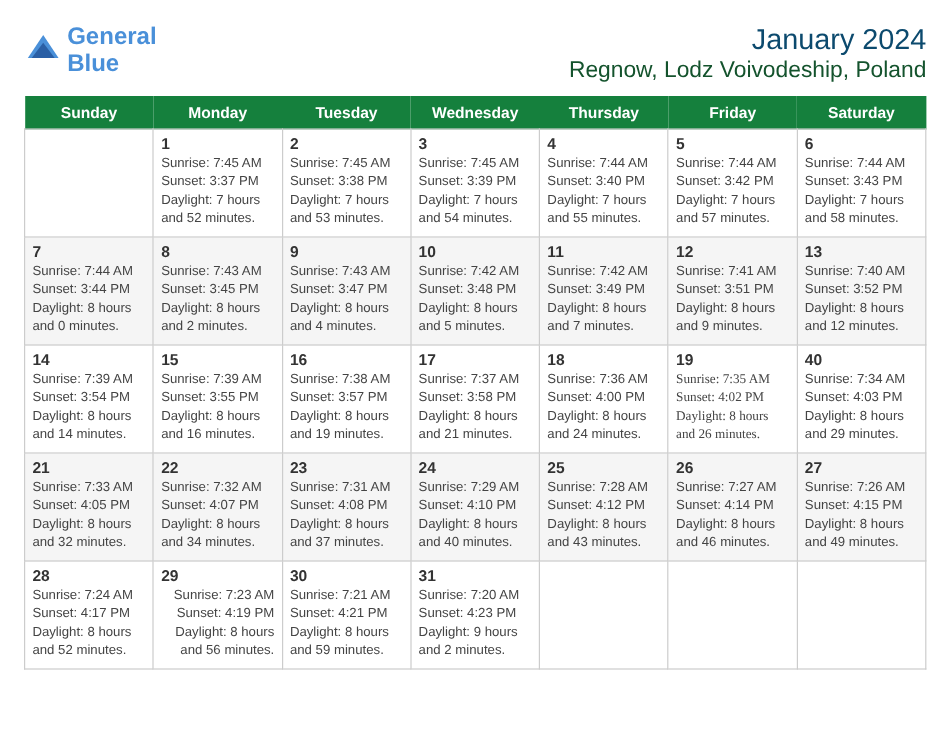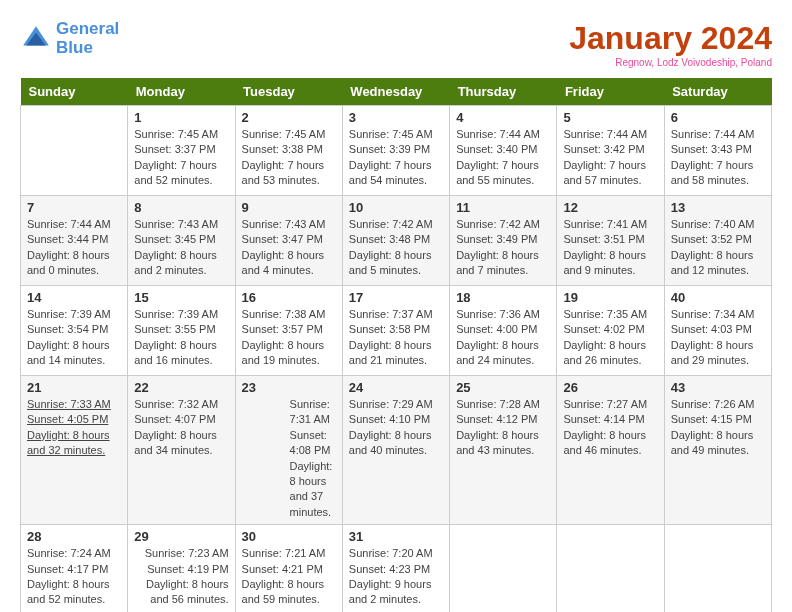--- a/index.html
+++ b/index.html
@@ -15,53 +15,53 @@
       justify-content: space-between;
       align-items: flex-start;
       margin-bottom: 10px;
     }
     .logo {
       display: flex;
       align-items: center;
       gap: 4px;
     }
     .logo-text {
-      font-size: 17px;
+      font-size: 20px;
       font-weight: bold;
       color: #333;
       line-height: 1.1;
     }
     .logo-text span {
       color: #4a90d9;
     }
     .logo-icon {
       width: 32px;
       height: 32px;
     }
     .title-section {
       text-align: right;
     }
     .month-title {
-      font-size: 32px;
-      color: #c2410c;
-      font-weight: bold;
+      font-size: 24px;
+      color: #0c4a6e;
+      font-weight: normal;
     }
     .subtitle {
-      font-size: 10px;
-      color: #ec4899;
+      font-size: 19px;
+      color: #14532d;
     }
     table {
       width: 100%;
       border-collapse: collapse;
       table-layout: fixed;
     }
     th {
-      background-color: #4d7c0f;
+      background-color: #15803d;
       color: white;
-      text-align: left;
+      text-align: center;
       padding: 6px 8px;
       font-size: 13px;
       font-weight: bold;
     }
     td {
       border: 1px solid #ccc;
       vertical-align: top;
       padding: 4px 6px;
       font-size: 11px;
       color: #333;
@@ -250,51 +250,51 @@
         </td>
         <td>
           <span class="day-number">18</span>
           <div class="day-info" style="white-space: pre-line;">Sunrise: 7:36 AM
 Sunset: 4:00 PM
 Daylight: 8 hours
 and 24 minutes.</div>
         </td>
         <td>
           <span class="day-number">19</span>
-          <div class="day-info" style="white-space: pre-line;">Sunrise: 7:35 AM
+          <div class="day-info" style="white-space: pre-line; font-family: Liberation Serif, serif;">Sunrise: 7:35 AM
 Sunset: 4:02 PM
 Daylight: 8 hours
 and 26 minutes.</div>
         </td>
         <td>
           <span class="day-number">40</span>
           <div class="day-info" style="white-space: pre-line;">Sunrise: 7:34 AM
 Sunset: 4:03 PM
 Daylight: 8 hours
 and 29 minutes.</div>
         </td>
       </tr>
       <tr>
         <td>
           <span class="day-number">21</span>
-          <div class="day-info" style="white-space: pre-line; text-decoration: underline;">Sunrise: 7:33 AM
+          <div class="day-info" style="white-space: pre-line;">Sunrise: 7:33 AM
 Sunset: 4:05 PM
 Daylight: 8 hours
 and 32 minutes.</div>
         </td>
         <td>
           <span class="day-number">22</span>
           <div class="day-info" style="white-space: pre-line;">Sunrise: 7:32 AM
 Sunset: 4:07 PM
 Daylight: 8 hours
 and 34 minutes.</div>
         </td>
         <td>
           <span class="day-number">23</span>
-          <div class="day-info" style="white-space: pre-line; margin-left: 48px;">Sunrise: 7:31 AM
+          <div class="day-info" style="white-space: pre-line;">Sunrise: 7:31 AM
 Sunset: 4:08 PM
 Daylight: 8 hours
 and 37 minutes.</div>
         </td>
         <td>
           <span class="day-number">24</span>
           <div class="day-info" style="white-space: pre-line;">Sunrise: 7:29 AM
 Sunset: 4:10 PM
 Daylight: 8 hours
 and 40 minutes.</div>
@@ -307,21 +307,21 @@
 and 43 minutes.</div>
         </td>
         <td>
           <span class="day-number">26</span>
           <div class="day-info" style="white-space: pre-line;">Sunrise: 7:27 AM
 Sunset: 4:14 PM
 Daylight: 8 hours
 and 46 minutes.</div>
         </td>
         <td>
-          <span class="day-number">43</span>
+          <span class="day-number">27</span>
           <div class="day-info" style="white-space: pre-line;">Sunrise: 7:26 AM
 Sunset: 4:15 PM
 Daylight: 8 hours
 and 49 minutes.</div>
         </td>
       </tr>
       <tr>
         <td>
           <span class="day-number">28</span>
           <div class="day-info" style="white-space: pre-line;">Sunrise: 7:24 AM

